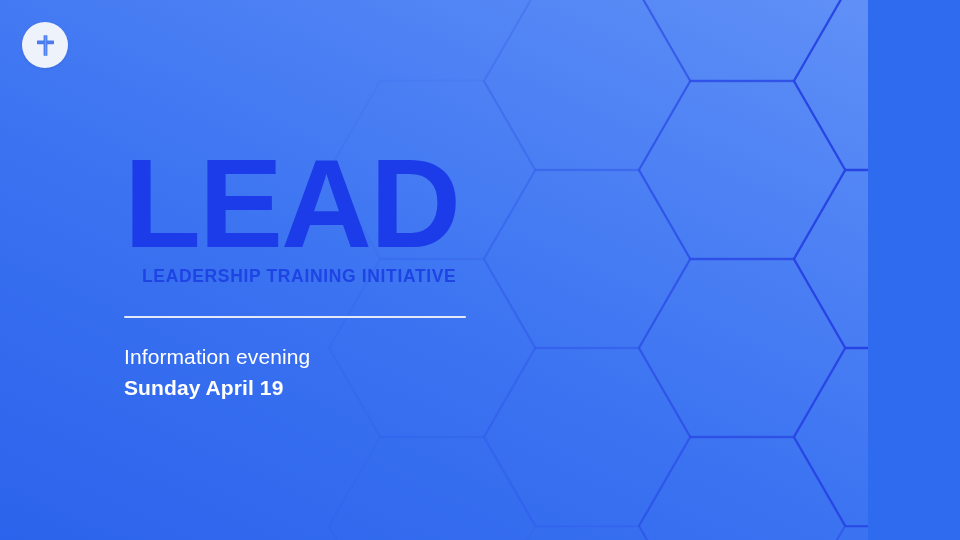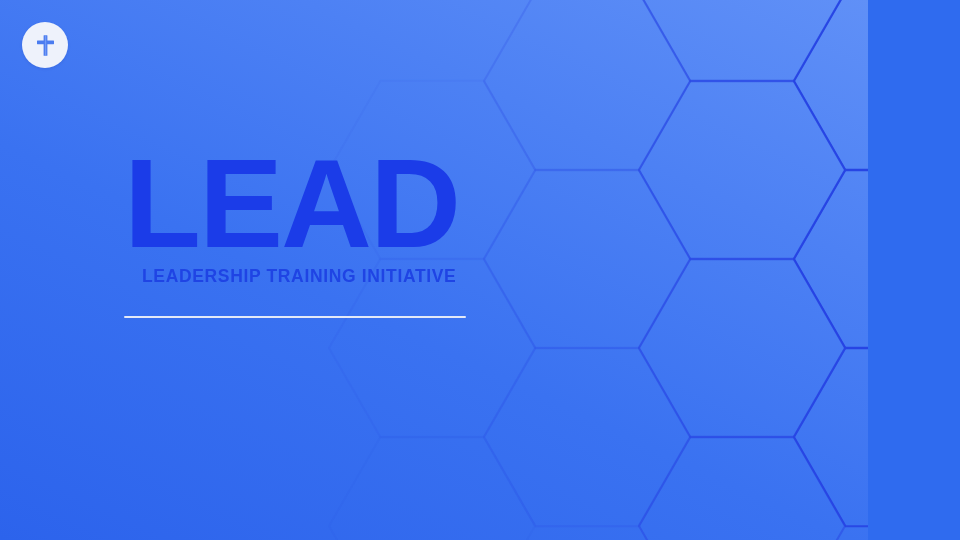--- a/index.html
+++ b/index.html
@@ -138,15 +138,19 @@
         <rect x="2.0" y="6.6" width="17.0" height="3.6" rx="0.4" fill="#4a7cf0"></rect>
         <rect x="9.9" y="1.2" width="1.3" height="20.6" fill="#7fa4f5" opacity="0.75"></rect>
       </svg>
     </span>
   </div>
 
   <div class="content">
     <div class="title">LEAD</div>
     <div class="subtitle">LEADERSHIP TRAINING INITIATIVE</div>
     <div class="divider"></div>
+    <div class="detail-block">
+      <div class="detail-line-1">Information evening</div>
+      <div class="detail-line-2">Sunday April 19</div>
+    </div>
   </div>
 
 </div>
 
 </body></html>

